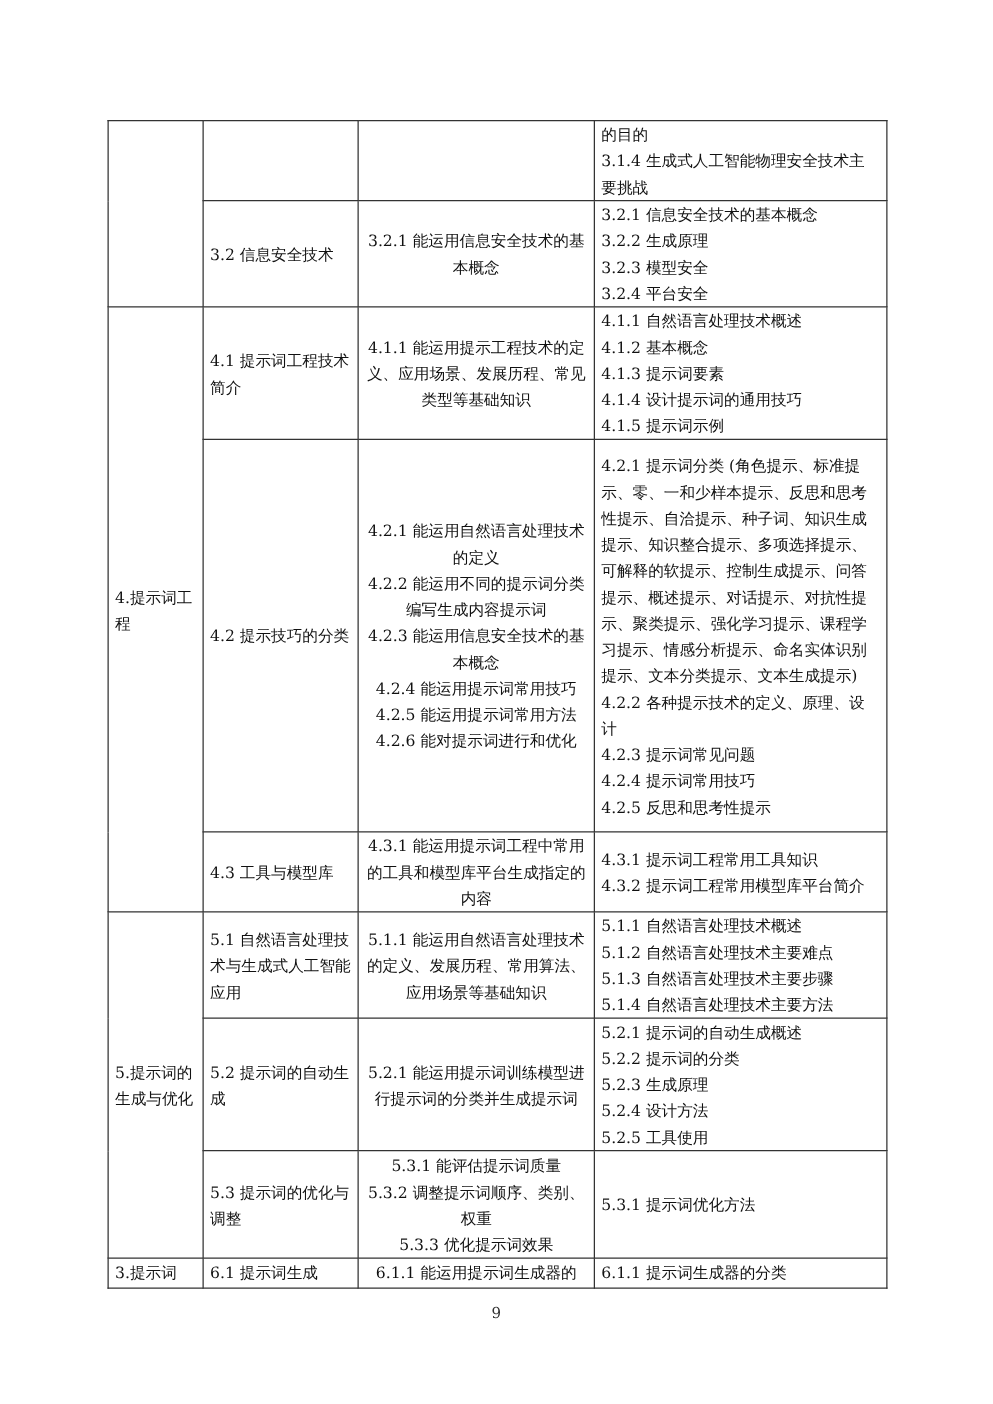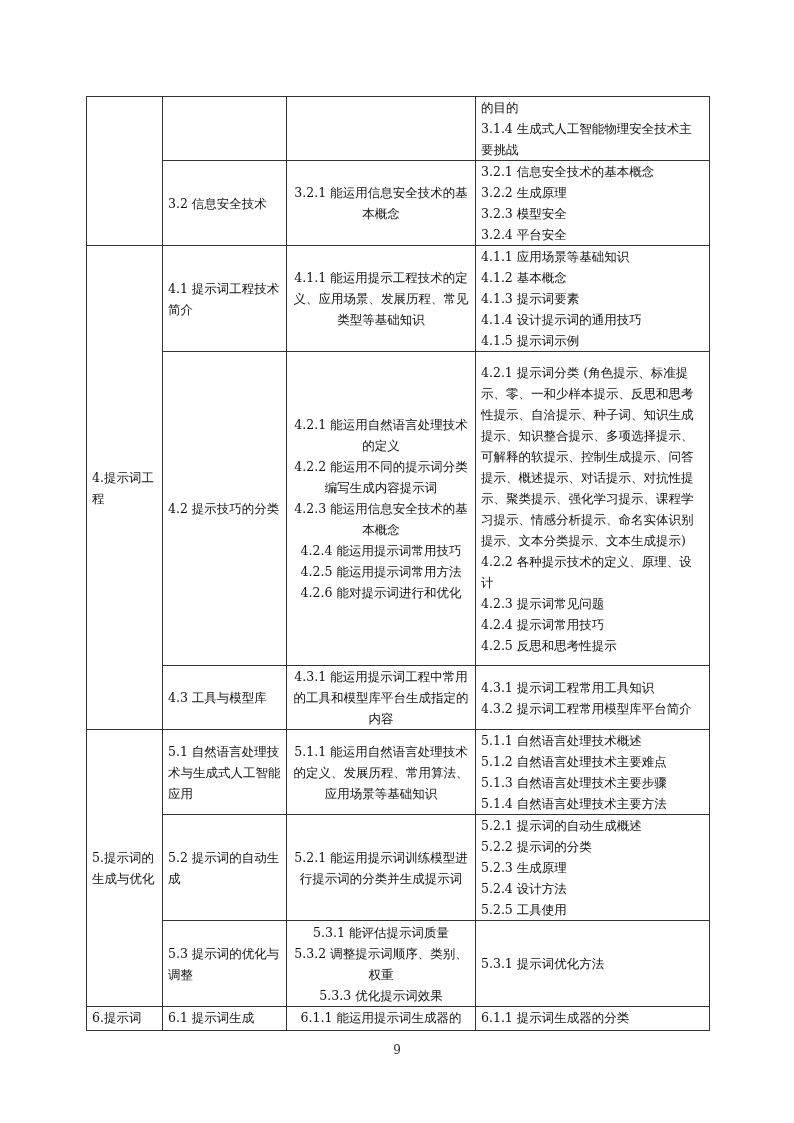--- a/index.html
+++ b/index.html
@@ -42,21 +42,21 @@
       </td>
     </tr>
 
     <tr style="height:106px">
       <td class="c1" rowspan="3">4.提示词工程</td>
       <td class="c2">4.1  提示词工程技术简介</td>
       <td class="c3">
         <span class="line">4.1.1 能运用提示工程技术的定义、应用场景、发展历程、常见类型等基础知识</span>
       </td>
       <td class="c4">
-        <span class="line">4.1.1 应用场景等基础知识</span>
+        <span class="line">4.1.1 自然语言处理技术概述</span>
         <span class="line">4.1.2 基本概念</span>
         <span class="line">4.1.3 提示词要素</span>
         <span class="line">4.1.4 设计提示词的通用技巧</span>
         <span class="line">4.1.5 提示词示例</span>
       </td>
     </tr>
 
     <tr style="height:314px">
       <td class="c2">4.2 提示技巧的分类</td>
       <td class="c3">
@@ -121,21 +121,21 @@
         <span class="line">5.3.1 能评估提示词质量</span>
         <span class="line">5.3.2 调整提示词顺序、类别、权重</span>
         <span class="line">5.3.3 优化提示词效果</span>
       </td>
       <td class="c4">
         <span class="line">5.3.1 提示词优化方法</span>
       </td>
     </tr>
 
     <tr style="height:24px">
-      <td class="c1" style="vertical-align:top">6.提示词</td>
+      <td class="c1" style="vertical-align:top">3.提示词</td>
       <td class="c2" style="vertical-align:top">6.1  提示词生成</td>
       <td class="c3" style="vertical-align:top">
         <span class="line">6.1.1 能运用提示词生成器的</span>
       </td>
       <td class="c4" style="vertical-align:top">
         <span class="line">6.1.1 提示词生成器的分类</span>
       </td>
     </tr>
   </tbody>
 </table>

